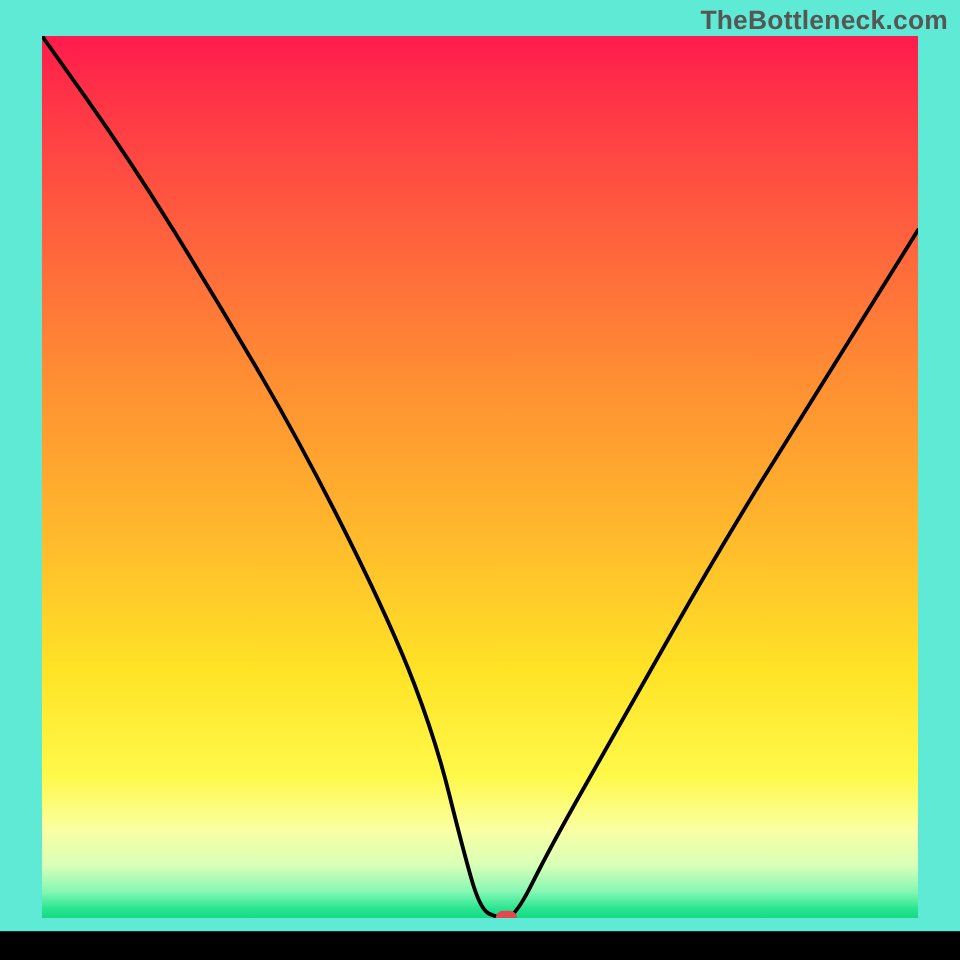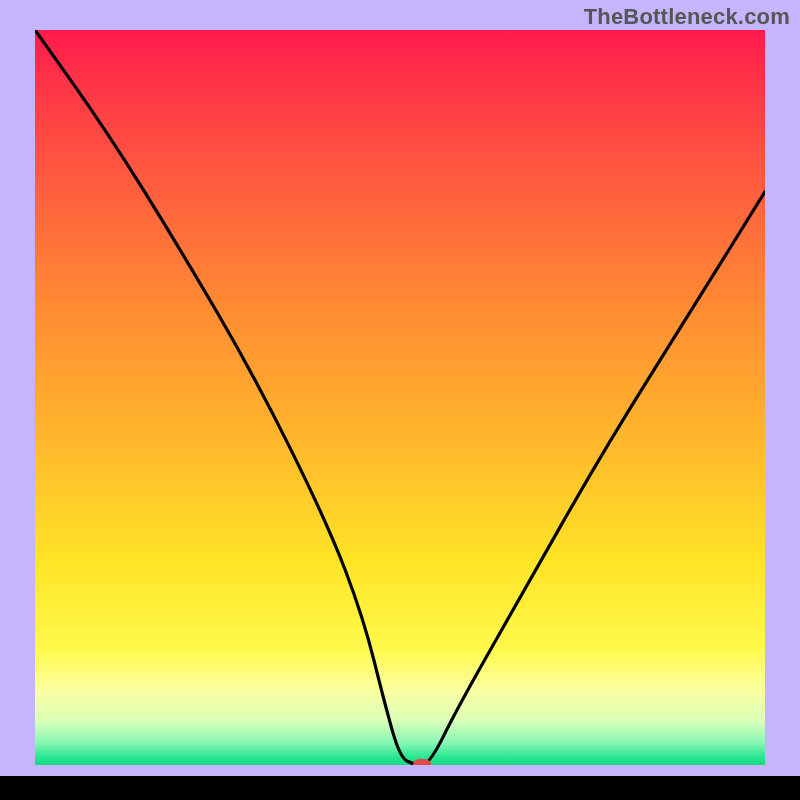--- a/index.html
+++ b/index.html
@@ -8,21 +8,21 @@
     width: 800px;
     height: 800px;
     background: #000;
     overflow: hidden;
     font-family: Arial, Helvetica, sans-serif;
   }
   .frame {
     position: relative;
     width: 800px;
     height: 776px;
-    background: #c4b5fd;
+    background: #5eead4;
   }
   .watermark {
     position: absolute;
     top: 4px;
     right: 10px;
     color: #565656;
     font-size: 22px;
     font-weight: 600;
     letter-spacing: 0.2px;
     z-index: 20;

